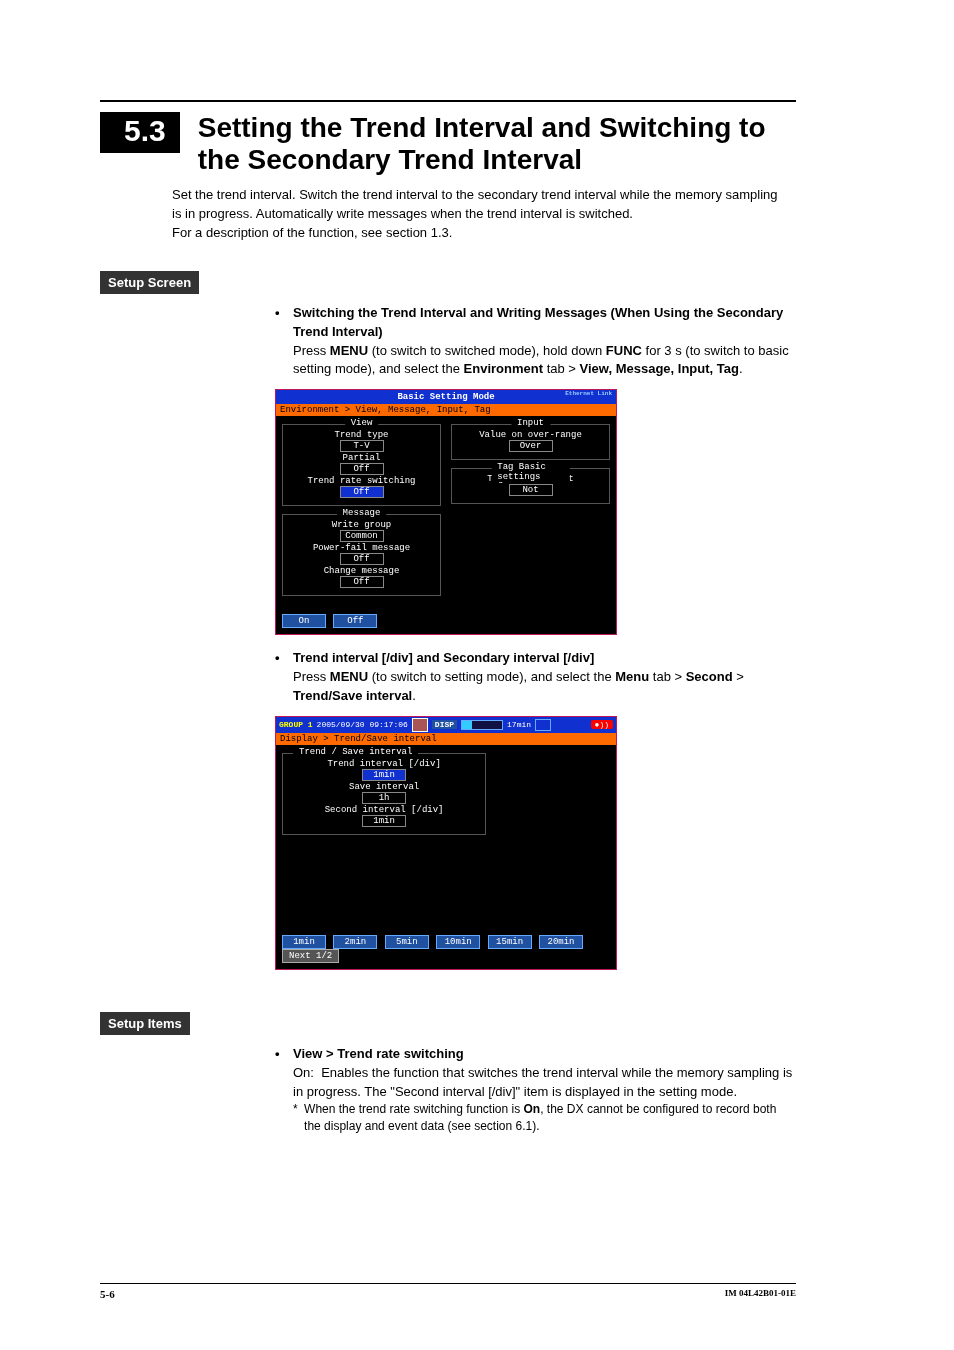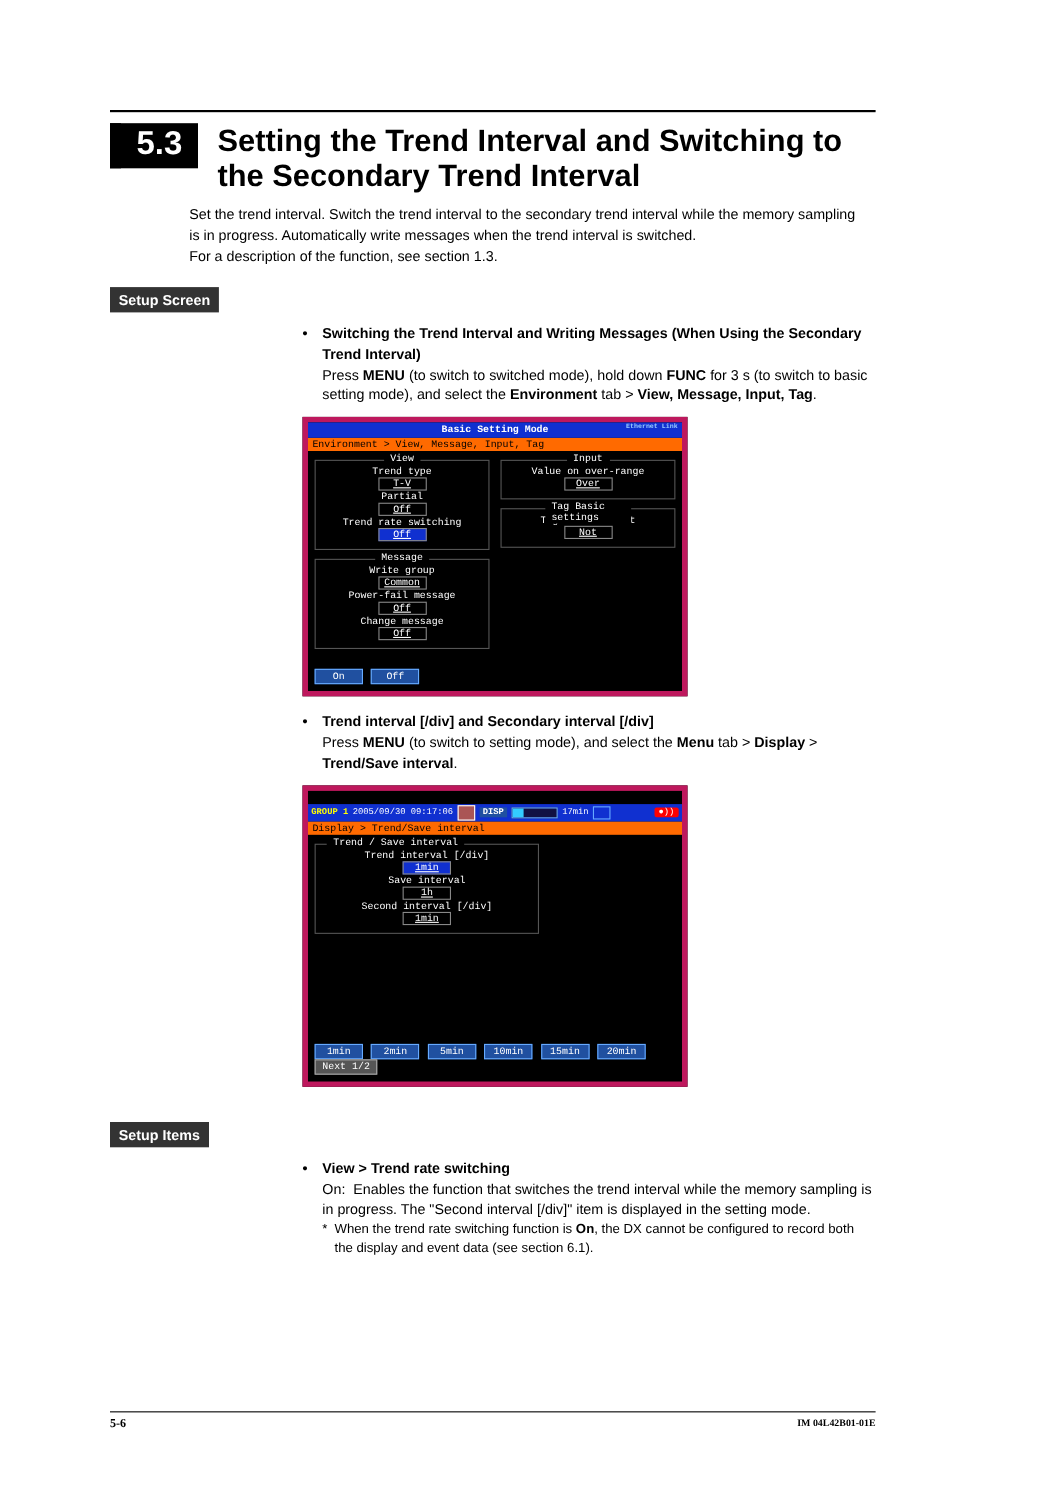--- a/index.html
+++ b/index.html
@@ -50,21 +50,21 @@
     line-height: 1.45;
     margin-top: 10px;
   }
   .label-box {
     display: inline-block;
     background: #333;
     color: #fff;
     font-size: 13px;
     font-weight: bold;
     padding: 4px 8px;
-    margin-top: 18px;
+    margin-top: 28px;
     margin-bottom: 10px;
   }
   .bullet-block {
     margin-left: 175px;
     font-size: 13px;
     line-height: 1.45;
   }
   .bullet-row {
     display: flex;
     align-items: flex-start;
@@ -80,21 +80,21 @@
     margin-left: 18px;
   }
   .screenshot {
     margin: 10px 0 14px 175px;
     width: 340px;
     background: #000;
     font-family: "Courier New", monospace;
     font-size: 9px;
     color: #fff;
     position: relative;
-    border: 5px solid #be185d;
+    border: 1px solid #be185d;
   }
   .ss-titlebar {
     background: #1030d0;
     color: #fff;
     text-align: center;
     padding: 2px 0;
     font-weight: bold;
     position: relative;
   }
   .ss-eth {
@@ -141,21 +141,20 @@
     flex-direction: column;
   }
   .ss-key { color: #fff; }
   .ss-val {
     border: 1px solid #888;
     background: #000;
     color: #fff;
     min-width: 36px;
     text-align: center;
     padding: 0 3px;
-    text-decoration: underline;
   }
   .ss-val.hl { background: #1030d0; }
   .ss-footer {
     background: #000;
     padding: 4px 6px 6px 6px;
   }
   .ss-btn {
     display: inline-block;
     background: #2050a0;
     color: #fff;
@@ -167,21 +166,20 @@
     font-size: 9px;
   }
   .ss2-top {
     background: #1030d0;
     color: #fff;
     display: flex;
     align-items: center;
     gap: 4px;
     padding: 1px 3px;
     font-size: 8px;
-    margin-top: 12px;
   }
   .ss2-grp {
     color: #ff0;
     font-weight: bold;
     line-height: 1;
   }
   .ss2-icon {
     width: 14px; height: 12px; background:#a55; border:1px solid #fff;
   }
   .ss2-disp {
@@ -315,21 +313,21 @@
     </div>
   </div>
 
   
   <div class="bullet-block">
     <div class="bullet-row">
       <div class="bullet-dot">•</div>
       <div class="bullet-text"><b>Trend interval [/div] and Secondary interval [/div]</b></div>
     </div>
     <div class="sub-indent">
-      <span>Press </span><b>MENU</b><span> (to switch to setting mode), and select the </span><b>Menu</b><span> tab &gt; </span><b>Display</b><span> &gt; </span><b>Trend/Save interval</b><span>.</span>
+      <span>Press </span><b>MENU</b><span> (to switch to setting mode), and select the </span><b>Menu</b><span> tab &gt; </span><b>Second</b><span> &gt; </span><b>Trend/Save interval</b><span>.</span>
     </div>
   </div>
 
   
   <div class="screenshot">
     <div class="ss2-top">
       <span class="ss2-grp"><span>GROUP 1</span></span>
       <span>2005/09/30 09:17:06</span>
       <span class="ss2-icon"></span>
       <span class="ss2-disp">DISP</span>

